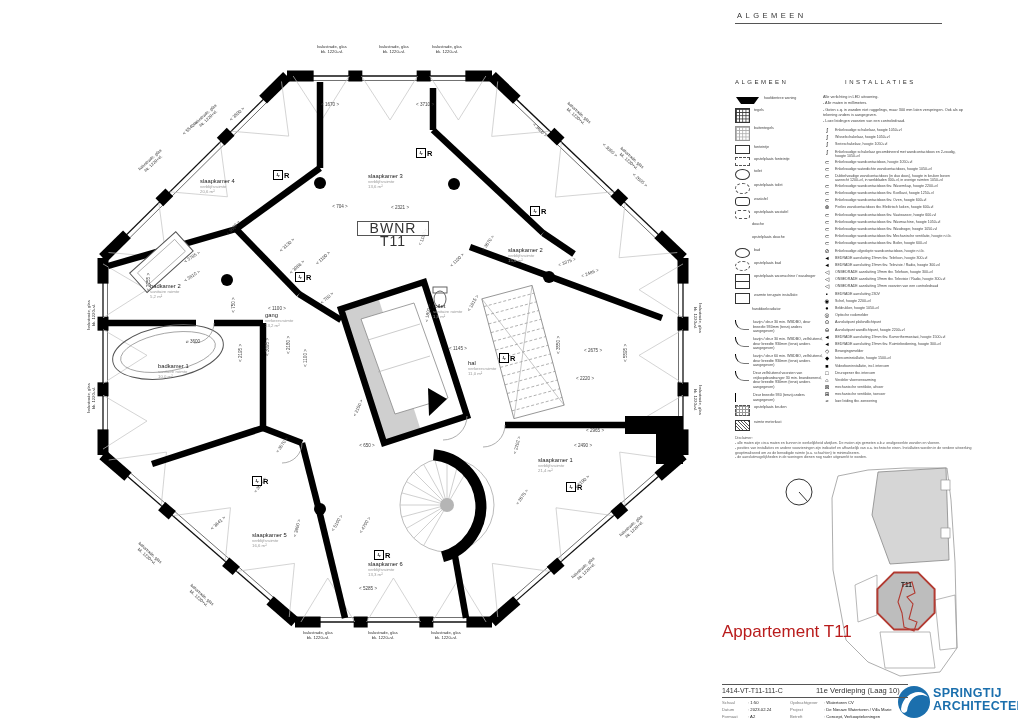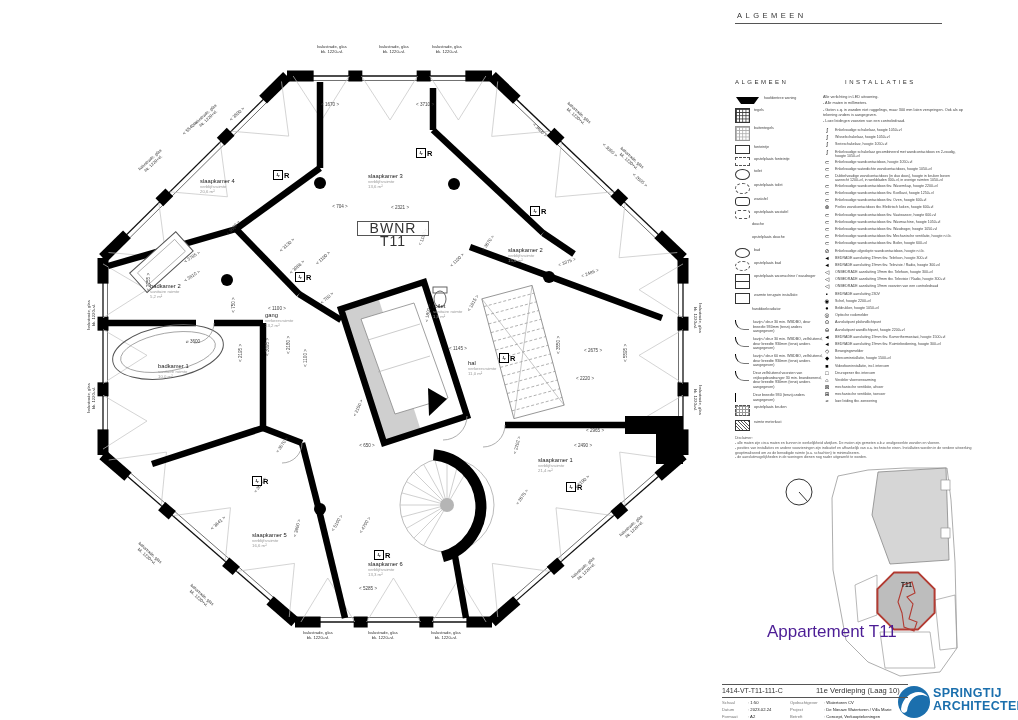--- a/index.html
+++ b/index.html
@@ -54,21 +54,21 @@
   .inst-row{display:flex;gap:4px;align-items:flex-start;}
   .inst-row .gl{flex:0 0 8px;font-size:5.5px;line-height:1;color:#000;text-align:center;}
   .inst-row .lbl{font-size:3.6px;color:#444;line-height:1.15;}
   #disc{position:absolute;left:735px;top:436px;width:238px;}
   #disc .dl{font-size:3.6px;color:#555;line-height:1.35;}
 
   
   #t11{position:absolute;left:901px;top:581px;font-size:6.5px;font-weight:bold;color:#222;}
 
   
-  .tb-t1{position:absolute;left:722px;top:622px;font-size:17px;color:#4c1d95;margin-left:45px;}
+  .tb-t1{position:absolute;left:722px;top:622px;font-size:17px;color:#b91c1c;}
   .tb-t2{position:absolute;left:722px;top:648px;font-size:17px;color:#111;}
   .tb-rule{position:absolute;left:722px;width:186px;height:1px;background:#555;}
   #tbr1{top:684px;} #tbr2{top:697px;}
   .tb-doc{position:absolute;left:722px;top:687px;font-size:7px;color:#333;}
   .tb-sheet{position:absolute;left:816px;top:686px;font-size:7.5px;color:#333;}
   #tb-left{position:absolute;left:722px;top:700px;}
   #tb-right{position:absolute;left:790px;top:700px;}
   .frow{display:flex;margin-bottom:2.2px;}
   .frow .fl{font-size:4.2px;color:#777;width:26px;}
   #tb-right .frow .fl{width:34px;}

